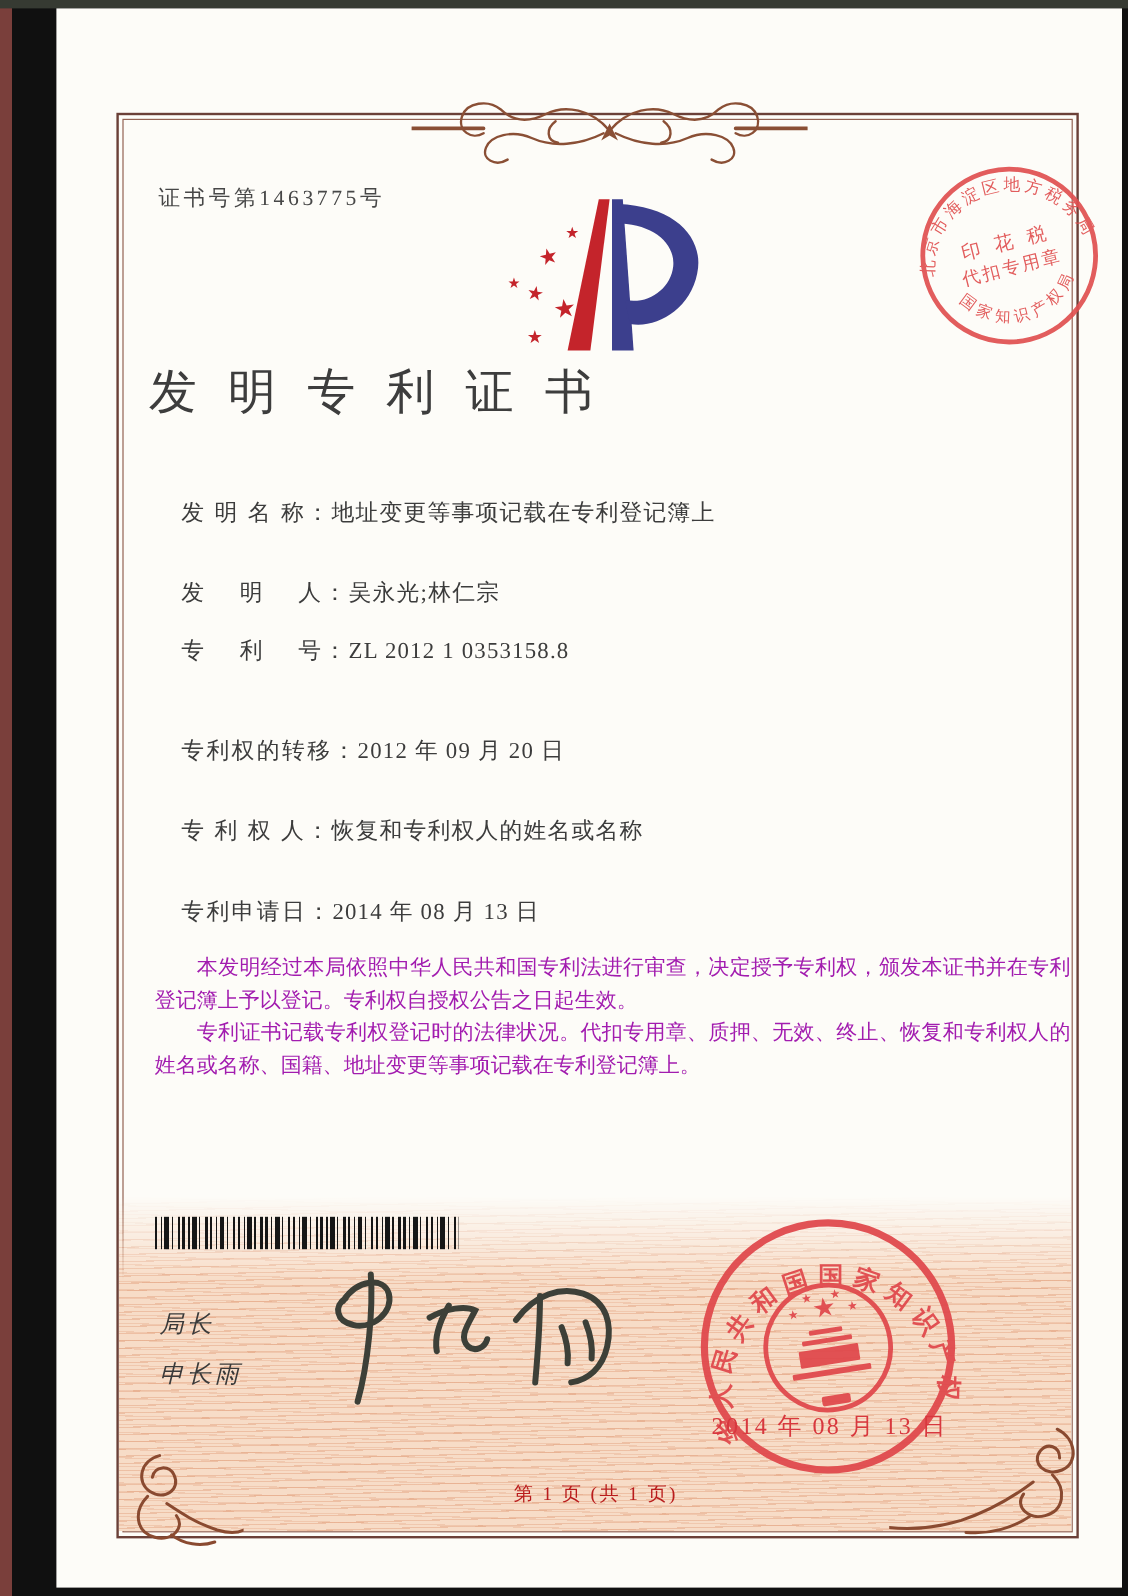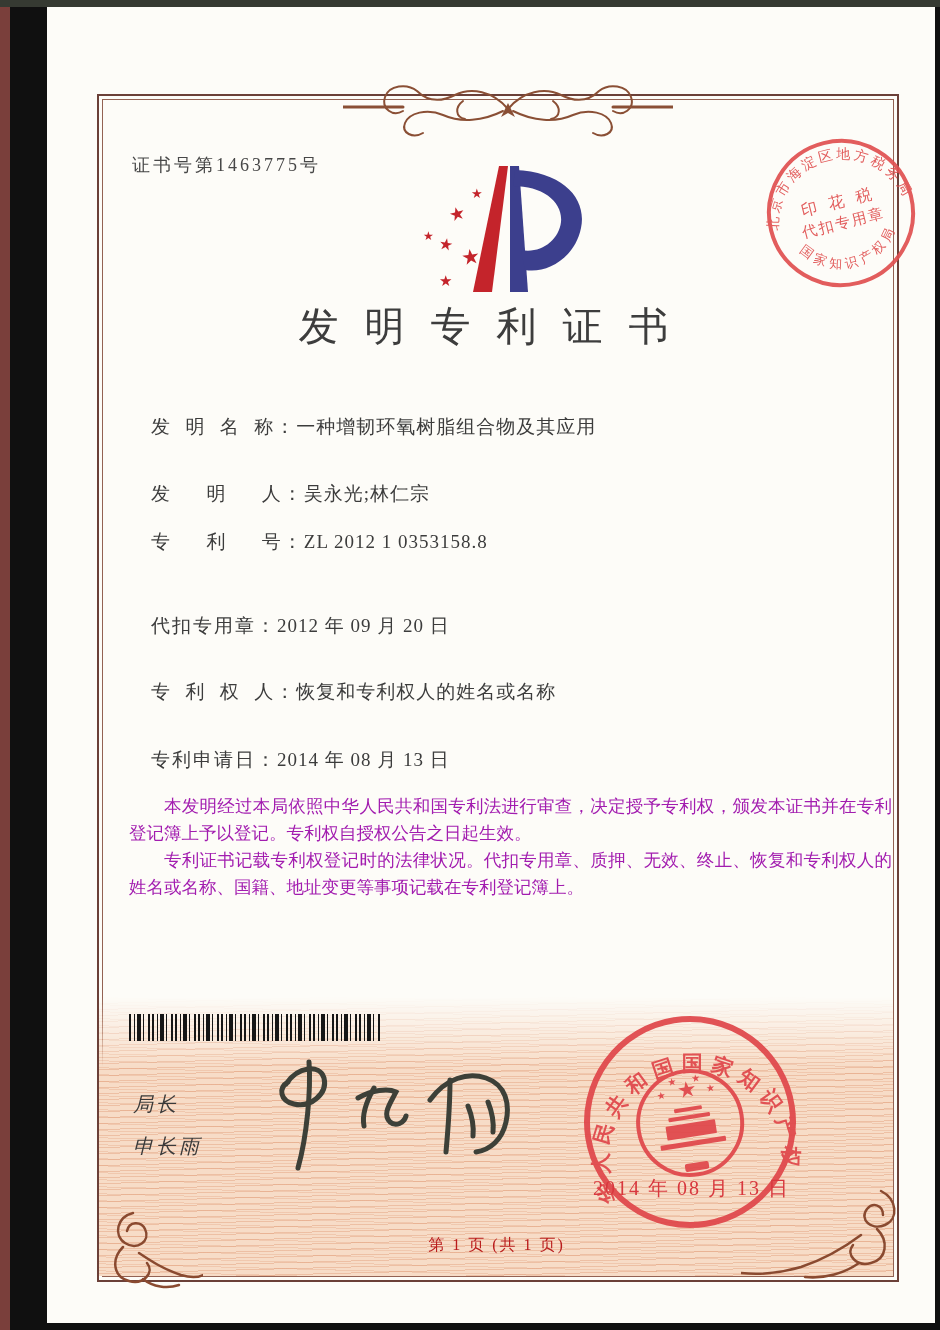--- a/index.html
+++ b/index.html
@@ -9,23 +9,23 @@
   .edge-top{position:absolute;left:0;top:0;width:940px;height:7px;background:#363a32;}
   .sheet{position:absolute;left:10px;top:7px;width:888px;height:1316px;background:#fdfcf8;margin-left:37px;}
   
   .frame{position:absolute;left:50px;top:87px;width:798px;height:1184px;border:2px solid #6b4038;}
   .frame::before{content:"";position:absolute;inset:3px;border:1px solid #93625
 3;}
   .frame::before{content:"";position:absolute;inset:3px;border:1px solid #936253;}
   .cert-no{position:absolute;left:85px;top:146px;font-size:18px;letter-spacing:3px;color:#474747;}
   .logo{position:absolute;left:368px;top:153px;}
   .tax-stamp{position:absolute;left:706px;top:118px;transform:rotate(-14deg);opacity:.92;}
-  .doc-title{position:absolute;left:51px;top:292px;width:797px;text-align:center;font-size:40px;color:#3d3d3d;letter-spacing:26px;box-sizing:border-box;}
+  .doc-title{position:absolute;left:51px;top:292px;width:797px;text-align:left;font-size:40px;color:#3d3d3d;letter-spacing:26px;padding-left:26px;box-sizing:border-box;}
   .field{position:absolute;left:104px;font-size:19px;color:#3c3c3c;letter-spacing:1px;white-space:nowrap;}
-  .field .flabel{letter-spacing:2px;font-family:Liberation Mono, monospace;}
+  .field .flabel{letter-spacing:2px;}
   .paras{position:absolute;left:82px;top:786px;width:763px;font-size:17.5px;line-height:27px;color:#a21caf;text-align:justify;}
   .paras p{margin:0;text-indent:2em;}
   .barcode{position:absolute;left:82px;top:1007px;width:253px;height:27px;background:repeating-linear-gradient(90deg,#161616 0 2px,transparent 2px 5px,#161616 5px 6px,transparent 6px 8px,#161616 8px 12px,transparent 12px 14px,#161616 14px 15px,transparent 15px 19px,#161616 19px 21px,transparent 21px 23px);}
   .guilloche{position:absolute;left:52px;top:990px;width:794px;height:279px;background-color:#f7dcc7;background-image:repeating-linear-gradient(178.5deg,rgba(222,148,110,.40) 0 1px,rgba(255,255,255,0) 1px 6px),repeating-linear-gradient(181.5deg,rgba(222,148,110,.28) 0 1px,rgba(255,255,255,0) 1px 7px);-webkit-mask-image:linear-gradient(to bottom,transparent 0,#000 70px);mask-image:linear-gradient(to bottom,transparent 0,#000 70px);}
   .signer{position:absolute;left:86px;top:1076px;font-size:20px;color:#3a3a3a;letter-spacing:3px;line-height:42px;font-style:italic;}
   .signature{position:absolute;left:205px;top:1045px;}
   .seal{position:absolute;left:532px;top:1004px;transform:rotate(-9deg);opacity:.93;}
   .seal-date{position:absolute;left:546px;top:1168px;font-size:20px;color:#d8383e;letter-spacing:2px;white-space:nowrap;}
   .footer{position:absolute;left:51px;top:1228px;width:797px;text-align:center;font-size:16px;color:#b91c1c;letter-spacing:2px;}
   .ornament-top{position:absolute;left:296px;top:70px;}
@@ -83,24 +83,24 @@
       </text>
       <text x="88" y="82" font-size="16" fill="#e05050" text-anchor="middle" letter-spacing="4">印 花 税</text>
       <text x="88" y="103" font-size="15" fill="#e05050" text-anchor="middle" letter-spacing="2">代扣专用章</text>
       <text font-size="13" fill="#e05050" letter-spacing="4">
         <textPath href="#taxBottom" startOffset="50%" text-anchor="middle">国家知识产权局</textPath>
       </text>
     </svg>
 
     <div class="doc-title">发明专利证书</div>
 
-    <div class="field" style="top:407px"><span class="flabel">发 明 名 称：</span><span>一种增韧环氧树脂组合物及其应用</span></div>
+    <div class="field" style="top:407px"><span class="flabel">发 明 名 称：</span><span>地址变更等事项记载在专利登记簿上</span></div>
     <div class="field" style="top:474px"><span class="flabel">发　 明　 人：</span><span>吴永光;林仁宗</span></div>
     <div class="field" style="top:522px"><span class="flabel">专　 利　 号：</span><span>ZL 2012 1 0353158.8</span></div>
-    <div class="field" style="top:606px"><span class="flabel">代扣专用章：</span><span>2012 年 09 月 20 日</span></div>
+    <div class="field" style="top:606px"><span class="flabel">专利权的转移：</span><span>2012 年 09 月 20 日</span></div>
     <div class="field" style="top:672px"><span class="flabel">专 利 权 人：</span><span>恢复和专利权人的姓名或名称</span></div>
     <div class="field" style="top:740px"><span class="flabel">专利申请日：</span><span>2014 年 08 月 13 日</span></div>
 
     <div class="paras">
       <p>本发明经过本局依照中华人民共和国专利法进行审查，决定授予专利权，颁发本证书并在专利登记簿上予以登记。专利权自授权公告之日起生效。</p>
       <p>专利证书记载专利权登记时的法律状况。代扣专用章、质押、无效、终止、恢复和专利权人的姓名或名称、国籍、地址变更等事项记载在专利登记簿上。</p>
     </div>
 
     <div class="guilloche"></div>
 

